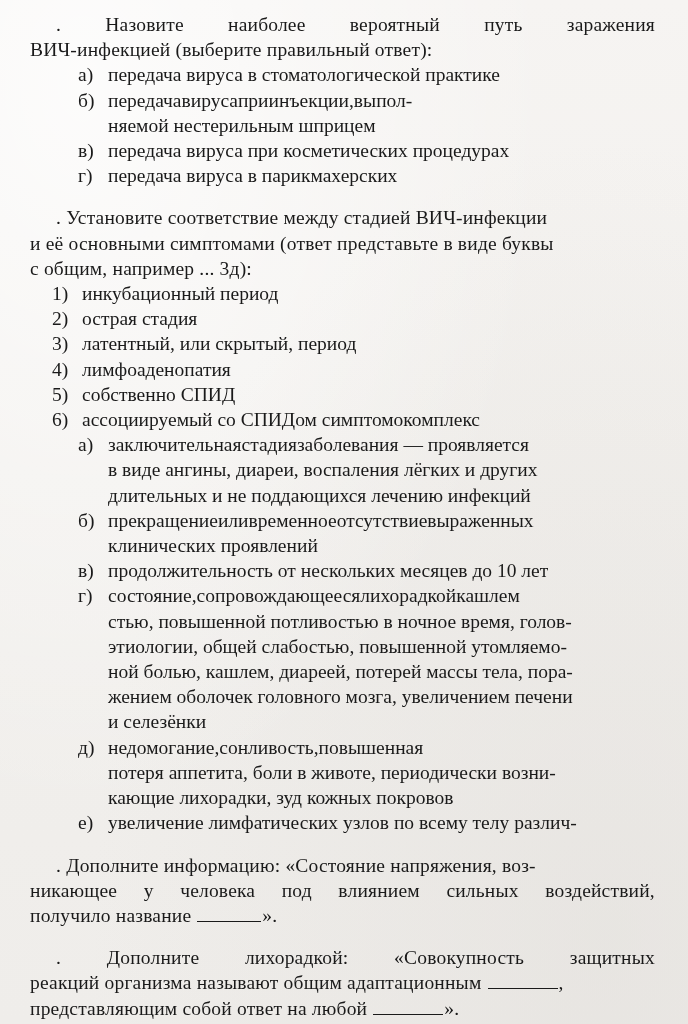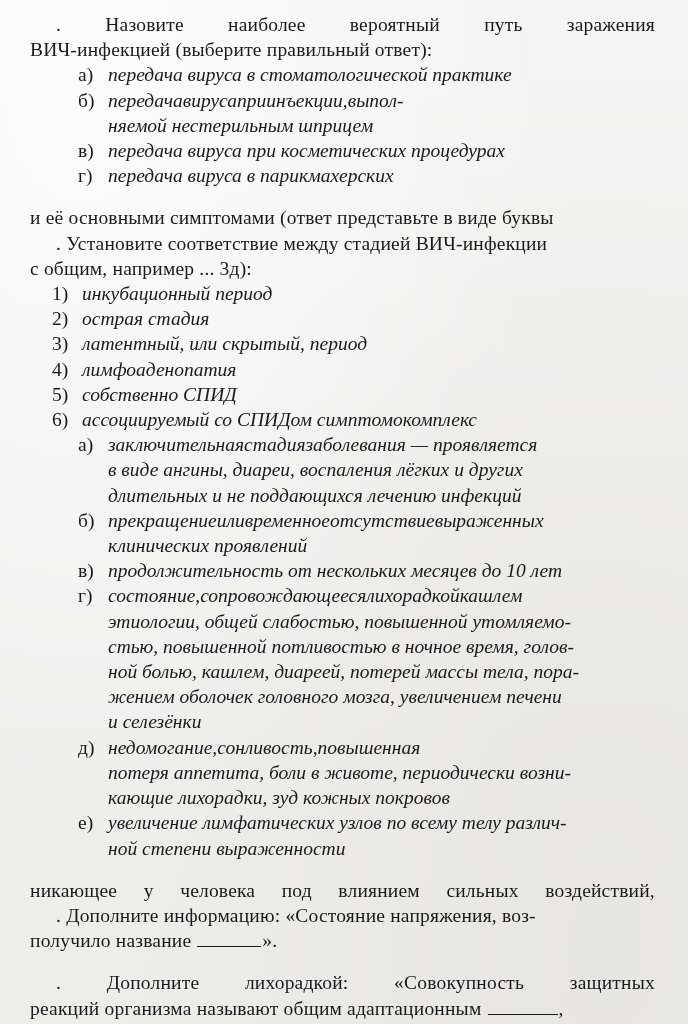--- a/index.html
+++ b/index.html
@@ -70,21 +70,20 @@
   }
   .item .marker {
     flex: 0 0 auto;
     width: 30px;
     text-align: left;
     white-space: nowrap;
   }
   .item .body {
     flex: 1 1 auto;
     min-width: 0;
-    font-style: italic;
   }
   .item .body .ln { display: block; white-space: nowrap; }
   .item .body .ln.sp {
     display: flex;
     justify-content: flex-start;
     white-space: nowrap;
   }
 
   
   .lvl-letter { padding-left: 48px; }
@@ -154,24 +153,24 @@
           <span class="ln">передача вируса в парикмахерских</span>
         </span>
       </div>
     </div>
   </div>
 
   <div class="gap-lg"></div>
 
   <div class="block">
     <div class="para">
+      <span class="ln">
+        <span style="display:inline-block;width:26px"></span><span>.</span>&nbsp;<span>Установите соответствие между стадией ВИЧ-инфекции</span>
+      </span>
       <span class="ln">и её основными симптомами (ответ представьте в виде буквы</span>
-      <span class="ln">
-        <span style="display:inline-block;width:26px"></span><span>.</span>&nbsp;<span>Установите соответствие между стадией ВИЧ-инфекции</span>
-      </span>
       <span class="ln">с общим, например ... 3д):</span>
     </div>
 
     <div class="list lvl-number">
       <div class="item">
         <span class="marker">1)</span>
         <span class="body">инкубационный период</span>
       </div>
       <div class="item">
         <span class="marker">2)</span>
@@ -232,22 +231,22 @@
 
       <div class="item">
         <span class="marker">г)</span>
         <span class="body">
           <span class="ln sp">
             <span>состояние,</span>
             <span>сопровождающееся</span>
             <span>лихорадкой</span>
             <span>кашлем</span>
           </span>
+          <span class="ln">стью, повышенной потливостью в ночное время, голов-</span>
           <span class="ln">этиологии, общей слабостью, повышенной утомляемо-</span>
-          <span class="ln">стью, повышенной потливостью в ночное время, голов-</span>
           <span class="ln">ной болью, кашлем, диареей, потерей массы тела, пора-</span>
           <span class="ln">жением оболочек головного мозга, увеличением печени</span>
           <span class="ln">и селезёнки</span>
         </span>
       </div>
 
       <div class="item">
         <span class="marker">д)</span>
         <span class="body">
           <span class="ln sp">
@@ -257,43 +256,42 @@
           </span>
           <span class="ln">потеря аппетита, боли в животе, периодически возни-</span>
           <span class="ln">кающие лихорадки, зуд кожных покровов</span>
         </span>
       </div>
 
       <div class="item">
         <span class="marker">е)</span>
         <span class="body">
           <span class="ln">увеличение лимфатических узлов по всему телу различ-</span>
-          <span class="ln">ной степени выраженности</span>
         </span>
       </div>
     </div>
   </div>
 
   <div class="gap-lg"></div>
 
   <div class="block">
     <div class="para">
+      <span class="ln">
+        <span style="display:inline-block;width:26px"></span><span>.</span>&nbsp;<span>Дополните информацию: «Состояние напряжения, воз-</span>
+      </span>
       <span class="ln sp">
         <span>никающее</span>
         <span>у</span>
         <span>человека</span>
         <span>под</span>
         <span>влиянием</span>
         <span>сильных</span>
         <span>воздействий,</span>
       </span>
       <span class="ln">
-        <span style="display:inline-block;width:26px"></span><span>.</span>&nbsp;<span>Дополните информацию: «Состояние напряжения, воз-</span>
-      </span>
-      <span class="ln">
         <span>получило название</span>
         <span class="blank"></span><span>».</span>
       </span>
     </div>
   </div>
 
   <div class="gap-lg"></div>
 
   <div class="block">
     <div class="para">

